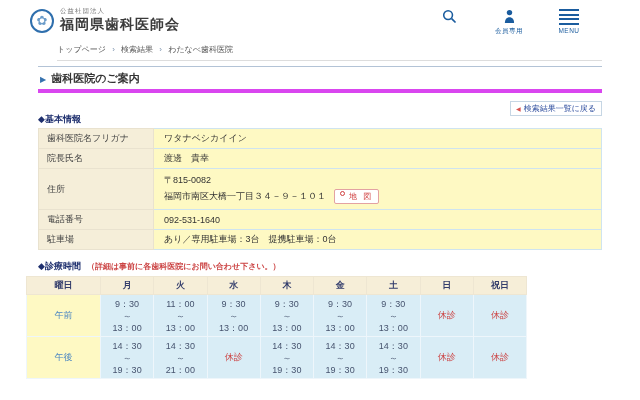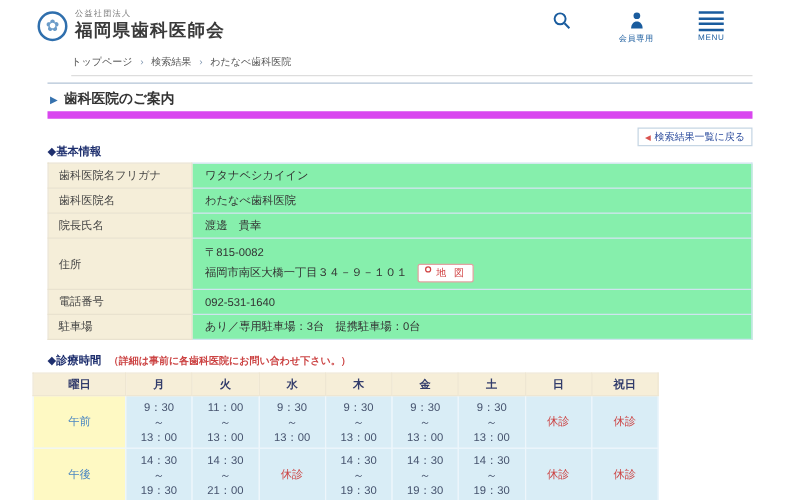--- a/index.html
+++ b/index.html
@@ -23,39 +23,39 @@
   .burger span { display:block; height:2px; background:#1a5c9e; }
 
   
   .breadcrumb { margin:4px 38px 0 57px; width:545px; font-size:8px; color:#555;
     padding-bottom:5px; border-bottom:1px solid #ddd; }
   .breadcrumb .sep { color:#7a92ad; margin:0 4px; }
   .breadcrumb .bc-item { cursor:pointer; }
 
   
   .page-title { margin:5px 38px 0; width:564px; border-top:1px solid #b3c3d6;
-    border-bottom:6px solid #d946ef; padding:4px 2px 3px; font-size:11px; font-weight:bold; }
+    border-bottom:4px solid #d946ef; padding:4px 2px 3px; font-size:11px; font-weight:bold; }
   .page-title .arrow { color:#3672ae; font-size:8px; margin-right:5px; }
   .backlink-row { margin:4px 38px 0; width:564px; text-align:right; height:14px; }
   .backlink { display:inline-block; border:1px solid #c6d6e4; background:#fff;
     font-size:8px; color:#2a4a9c; padding:1px 5px; cursor:pointer; }
   .backlink .r-arrow { color:#d9534f; font-size:6px; margin-right:3px; }
 
   
   .sec-head { margin:2px 38px 2px; font-size:9px; font-weight:bold; color:#1e2f6e; }
   .sec-head .note { font-weight:bold; color:#cc4444; font-size:8px; margin-left:6px; }
   .mt { margin-top:10px; }
 
   
   table { border-collapse:collapse; table-layout:fixed; }
   .info-table { margin-left:38px; width:564px; border:1px solid #c4d6e2; }
   .info-table td { font-size:9px; vertical-align:middle; }
   .info-table .lbl { width:115px; background:#f5eed9; border:1px solid #e9e2cf;
     padding:3px 8px; color:#444; }
-  .info-table .val { background:#86efac; border:1px solid #cfe4ef; padding:3px 10px;
+  .info-table .val { background:#fef9c3; border:1px solid #cfe4ef; padding:3px 10px;
     color:#333; }
   .info-table .addr .lbl, .info-table .addr .val { padding-top:5px; padding-bottom:5px; }
   .addr-line { margin-top:2px; display:flex; align-items:center; }
   .map-btn { display:inline-flex; align-items:flex-start; margin-left:8px; border:1px solid #e3a2a2;
     border-radius:2px; background:#fff; color:#d04040; font-size:8px; padding:1px 5px;
     letter-spacing:2px; cursor:pointer; }
   .map-btn .pin { display:inline-block; width:5px; height:5px; border:1.5px solid #d04040;
     border-radius:50%; margin-right:4px; }
 
   
@@ -126,24 +126,20 @@
   </span>
 </div>
 
 <div class="sec-head">◆基本情報</div>
 
 <table class="info-table">
   <tbody>
       <tr>
     <td class="lbl">歯科医院名フリガナ</td>
     <td class="val">ワタナベシカイイン</td>
-  </tr>
-  <tr>
-    <td class="lbl">歯科医院名</td>
-    <td class="val">わたなべ歯科医院</td>
   </tr>
   <tr>
     <td class="lbl">院長氏名</td>
     <td class="val">渡邊　貴幸</td>
   </tr>
   <tr class="addr">
     <td class="lbl">住所</td>
     <td class="val">
       <div>〒815-0082</div>
       <div class="addr-line">

